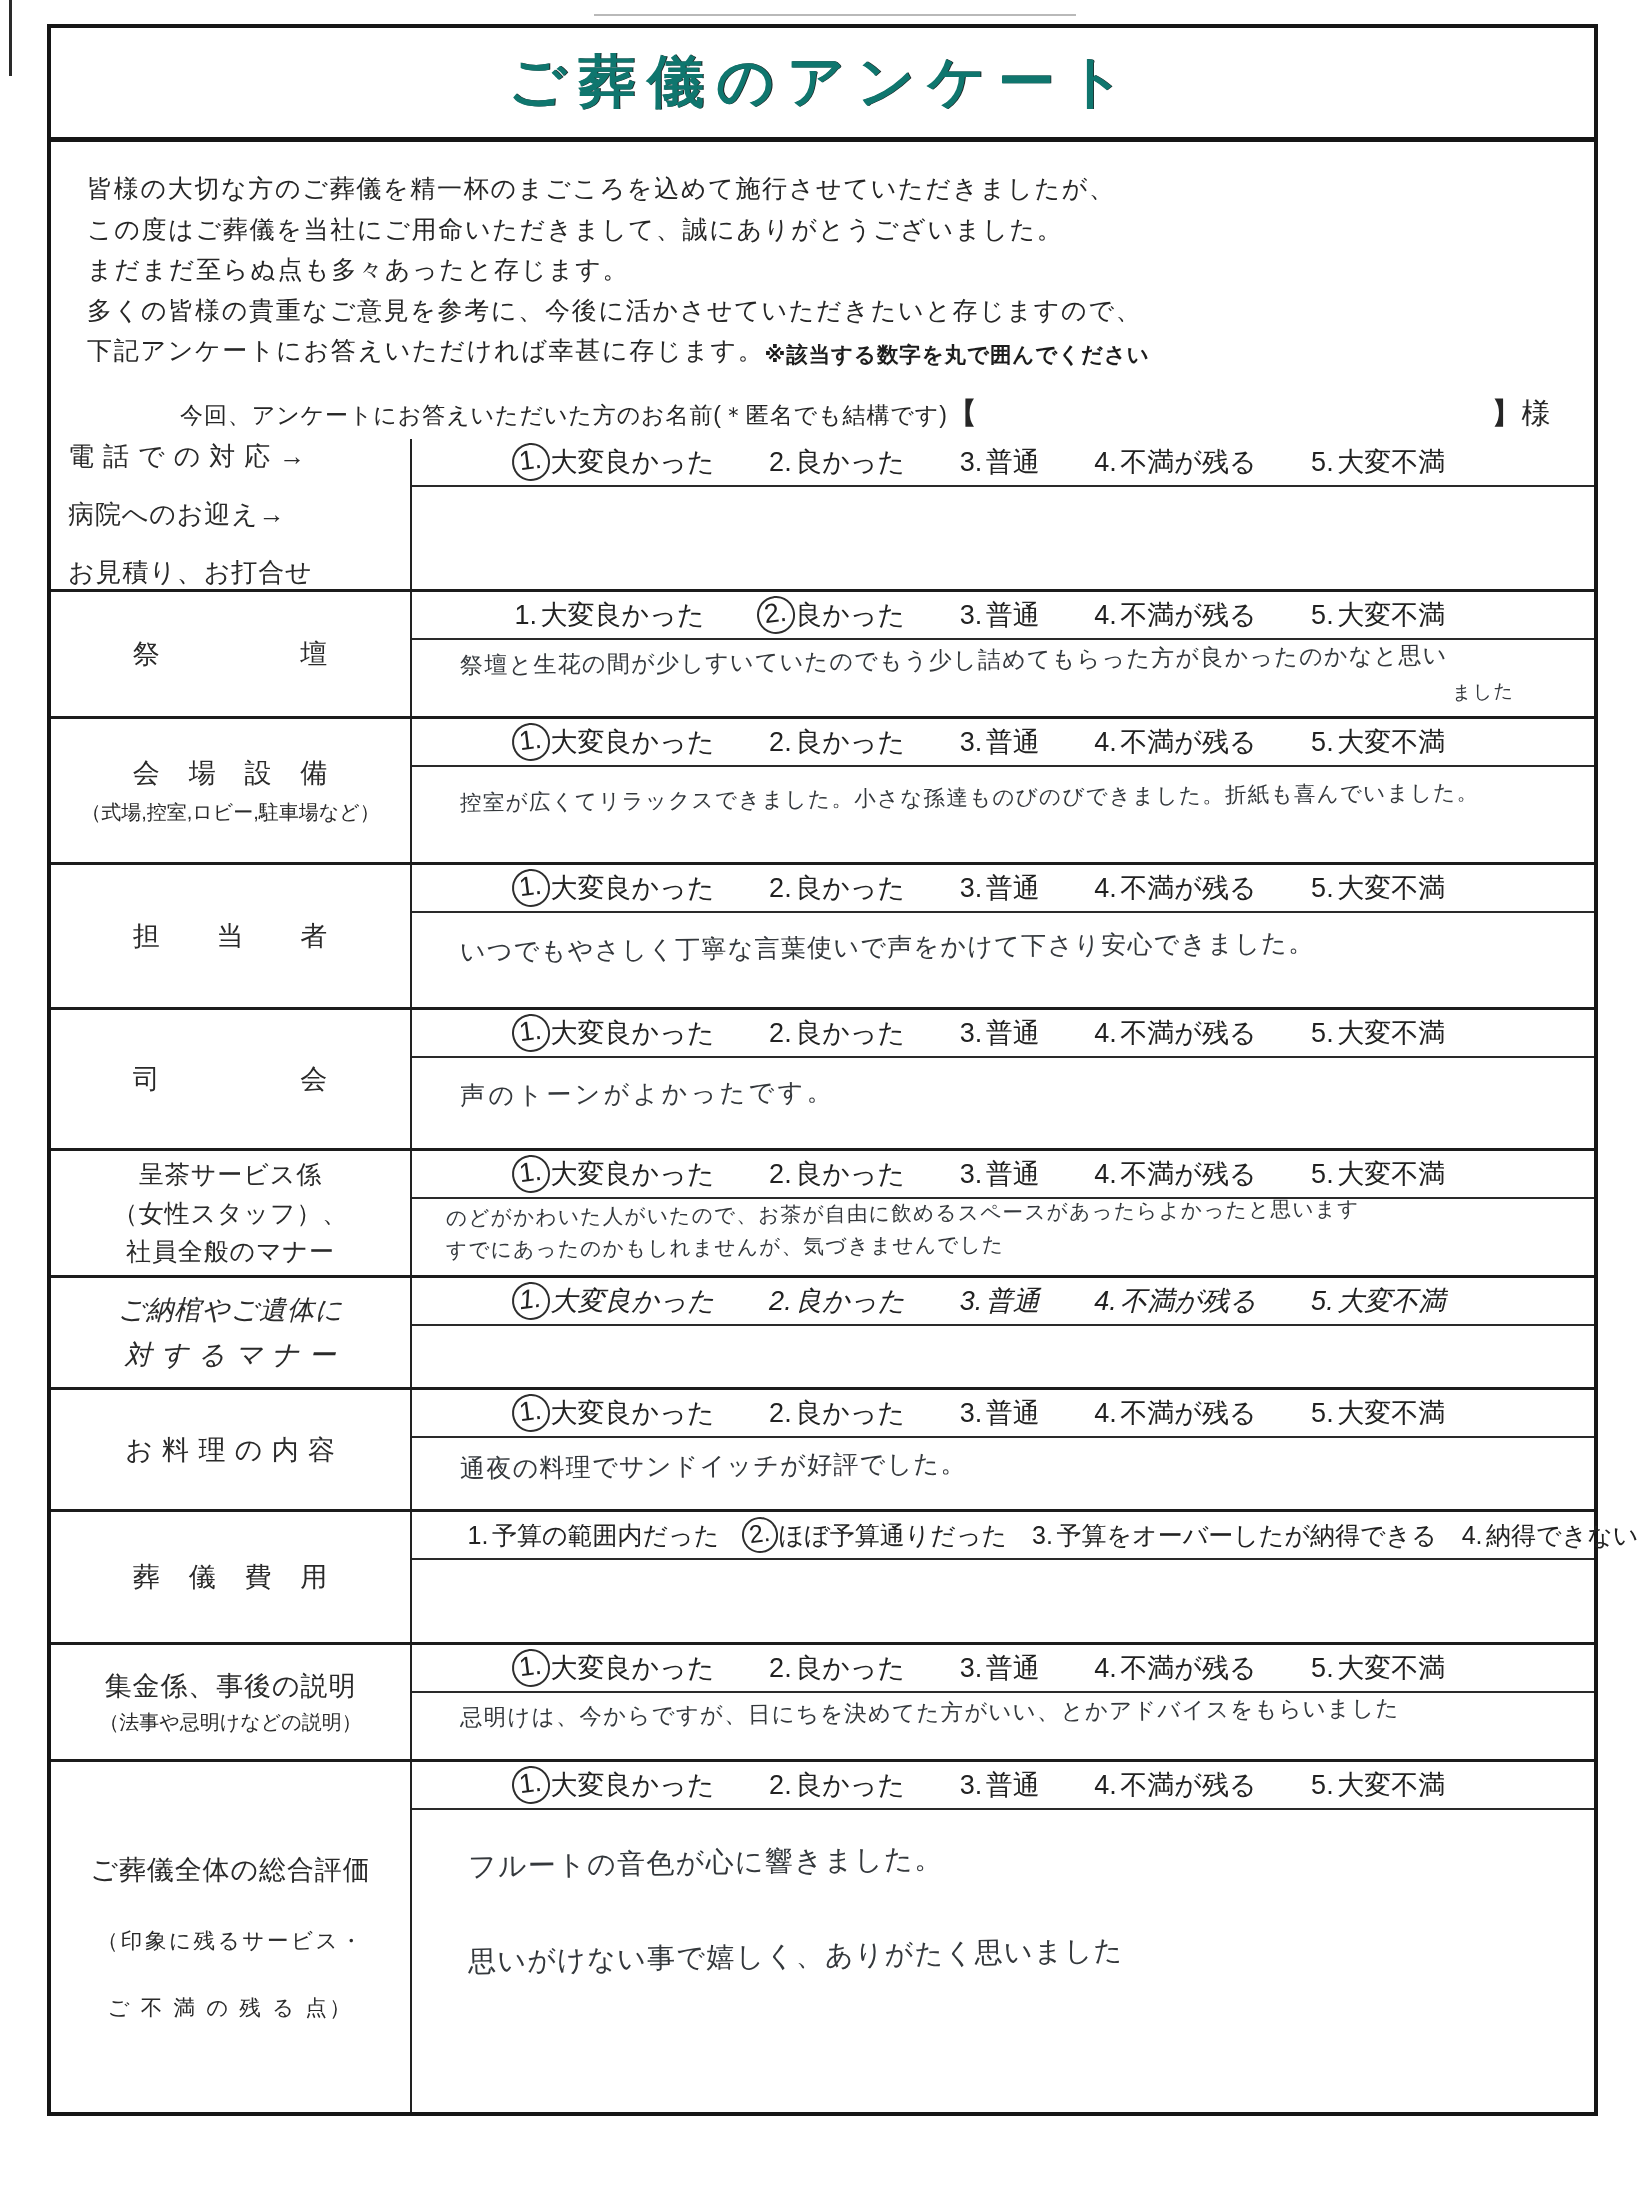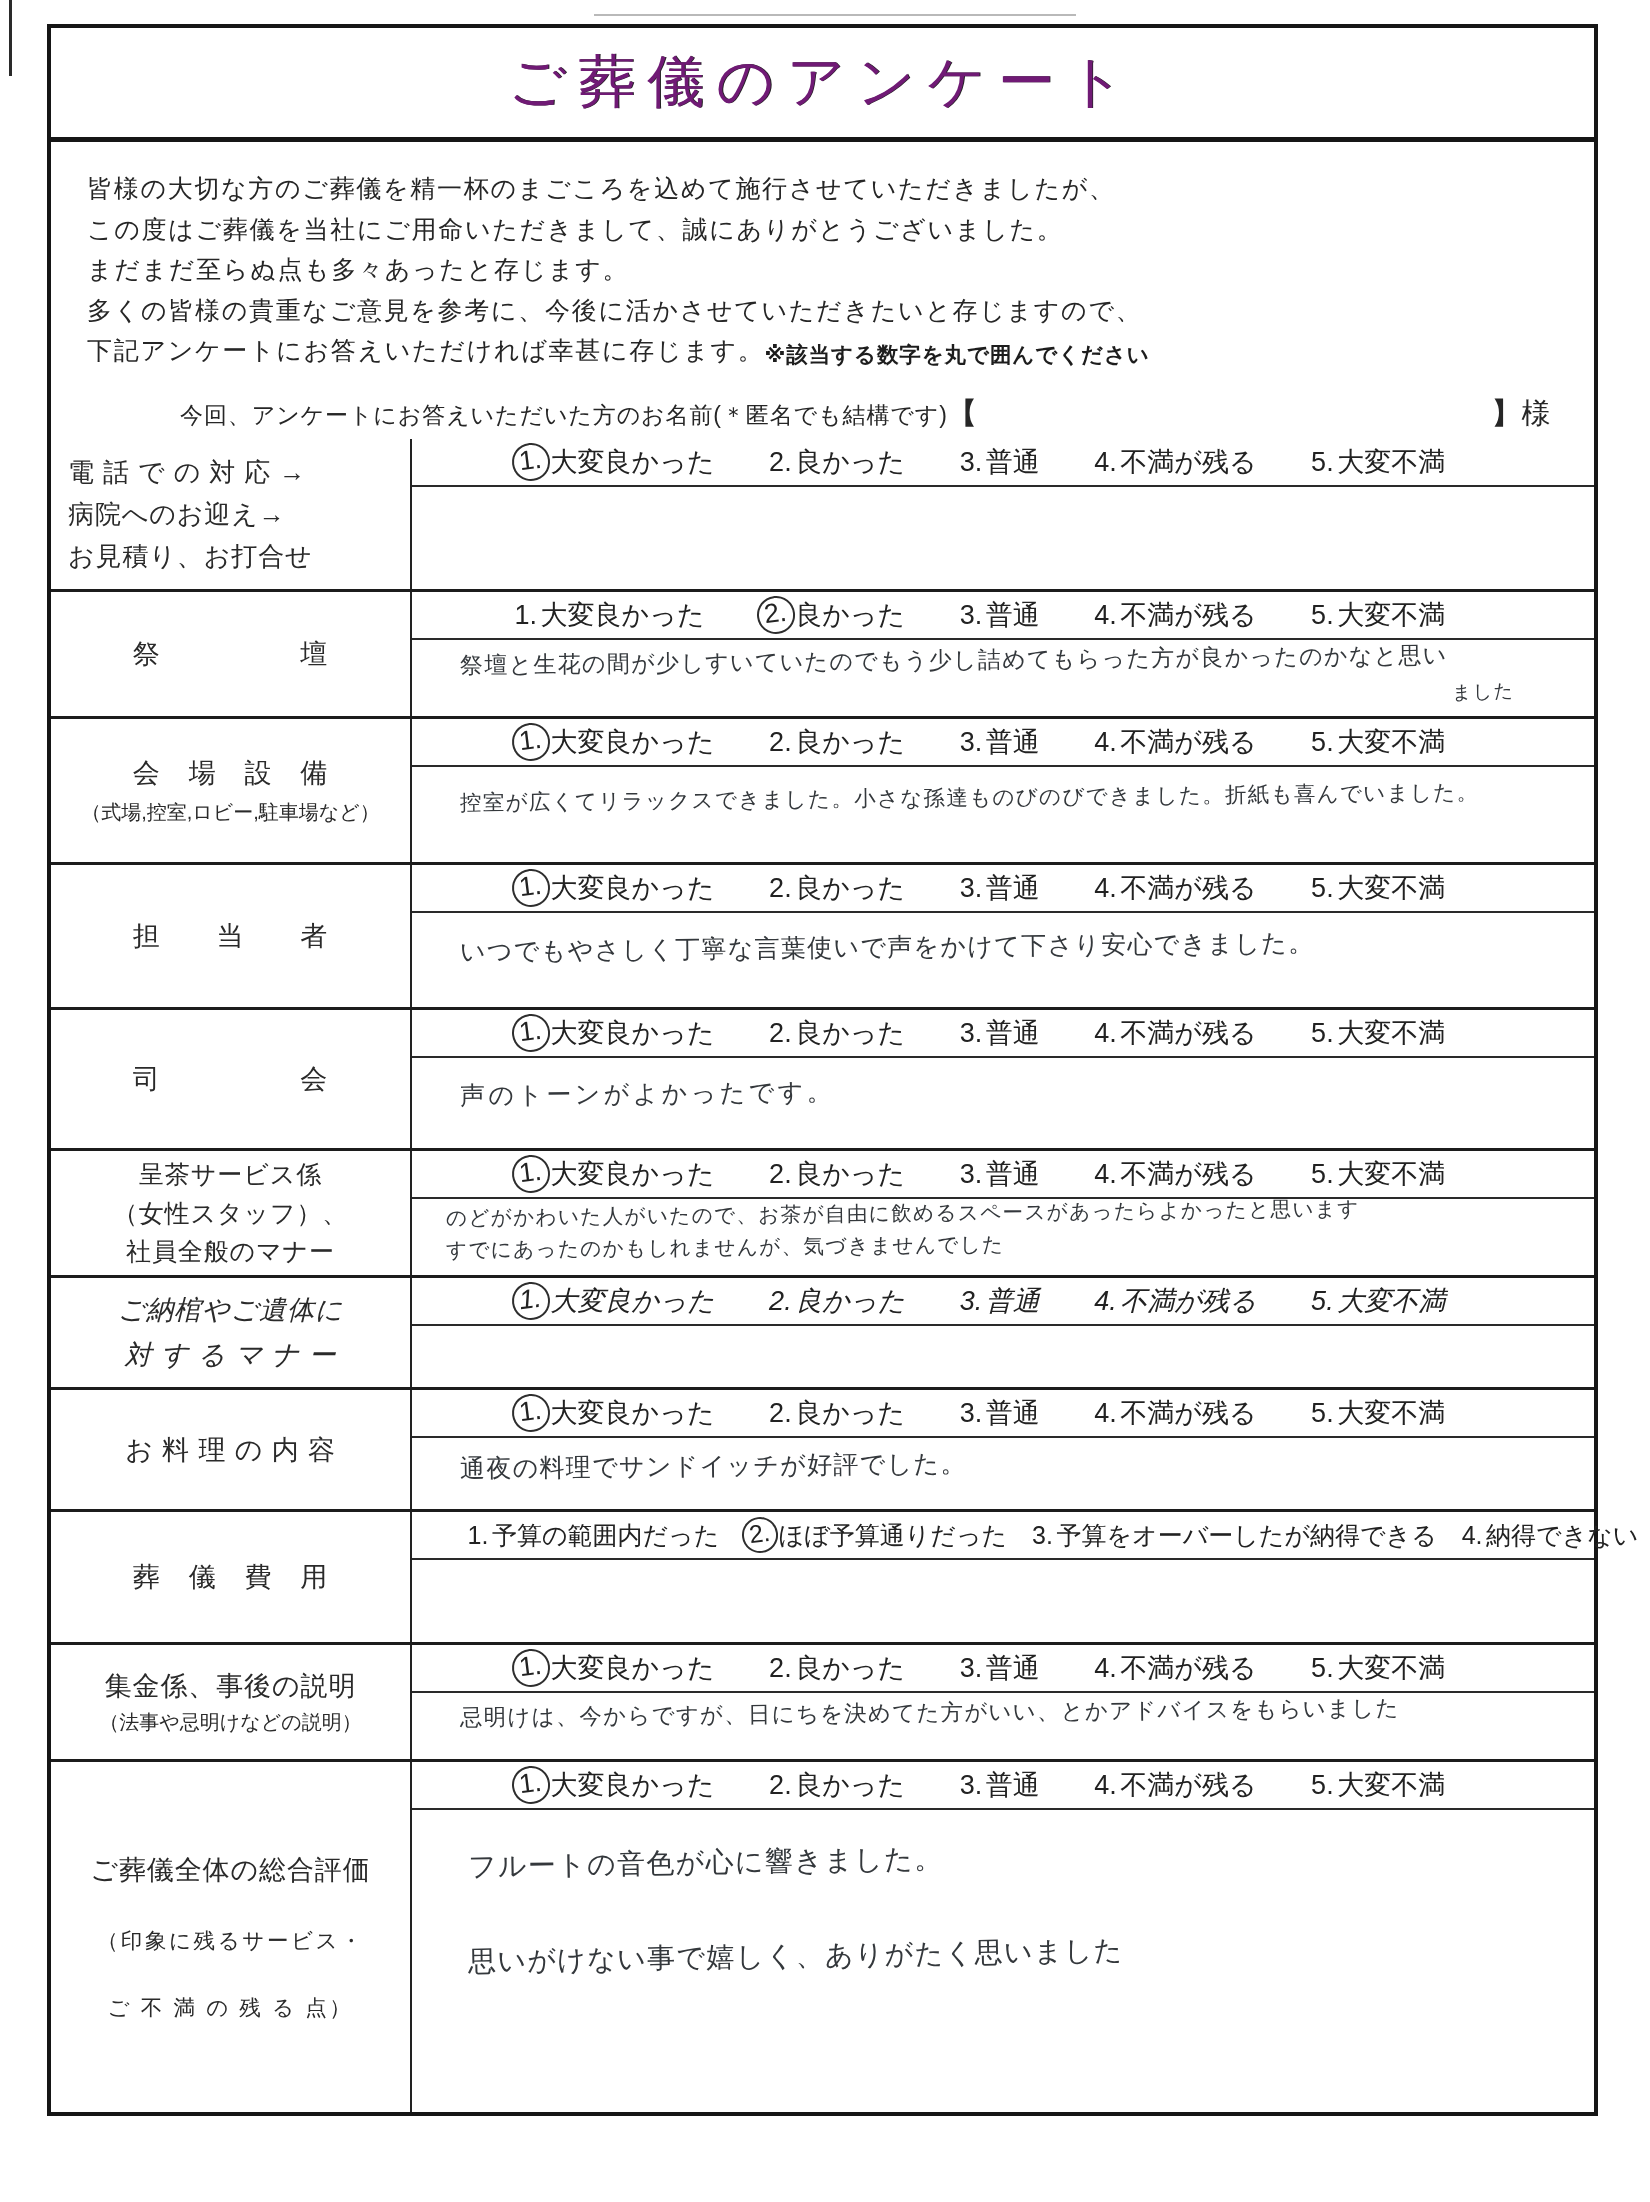--- a/index.html
+++ b/index.html
@@ -15,21 +15,21 @@
   .form-frame{
     position:absolute;left:47px;top:24px;width:1551px;height:2092px;
     border:4.3px solid #161616;box-sizing:border-box;background:#fff;
     display:flex;flex-direction:column;
   }
   .title-box{
     height:114px;border-bottom:5.2px solid #161616;box-sizing:border-box;
     display:flex;align-items:center;justify-content:center;
   }
   .form-title{
-    font-size:57px;font-weight:400;letter-spacing:12px;color:#701a75;
+    font-size:57px;font-weight:700;letter-spacing:12px;color:#0f766e;
     text-shadow:0.9px 0 0 #242424;
   }
   .intro{
     height:297px;box-sizing:border-box;padding:26px 40px 0 36px;
     font-size:25px;letter-spacing:1.7px;line-height:1.62;color:#262626;
   }
   .intro-line{white-space:nowrap;}
   .line-with-note{display:flex;align-items:baseline;}
   .circle-note{font-size:21.5px;letter-spacing:0.9px;position:relative;top:3.4px;font-weight:600;color:#1d1d1d;}
   .name-line{
@@ -79,21 +79,21 @@
   .s-row:nth-child(3){height:146px;}
   .s-row:nth-child(4){height:145px;}
   .s-row:nth-child(5){height:141px;}
   .s-row:nth-child(6){height:127px;}
   .s-row:nth-child(7){height:112px;font-style:italic;}
   .s-row:nth-child(8){height:122px;}
   .s-row:nth-child(9){height:133px;}
   .s-row:nth-child(10){height:117px;}
   .s-row:nth-child(11){height:327px;}
 
-  .s-row:nth-child(1) .label-box{align-items:flex-start;text-align:left;padding-left:17px;gap:7px;font-size:26px;}
+  .s-row:nth-child(1) .label-box{align-items:flex-start;text-align:left;padding-left:17px;gap:23px;font-size:26px;}
   .s-row:nth-child(2) .comment-area .hand:nth-child(1){font-size:23px;margin-top:1.7px;}
   .s-row:nth-child(2) .comment-area .hand:nth-child(2){align-self:flex-end;font-size:19px;margin-right:57px;margin-top:-8.6px;transform:rotate(-2deg);}
   .s-row:nth-child(3) .hand{font-size:21.5px;margin-top:12px;}
   .s-row:nth-child(4) .hand{margin-top:13.8px;}
   .s-row:nth-child(5) .hand{margin-top:12px;letter-spacing:3.4px;}
   .s-row:nth-child(6) .label-box{gap:5.2px;font-size:25px;}
   .s-row:nth-child(6) .comment-area{padding-left:34px;gap:3.4px;padding-top:5.2px;}
   .s-row:nth-child(6) .hand{font-size:20.6px;}
   .s-row:nth-child(8) .hand{margin-top:5.2px;}
   .s-row:nth-child(9) .options-line{padding-left:53px;font-size:25px;}

